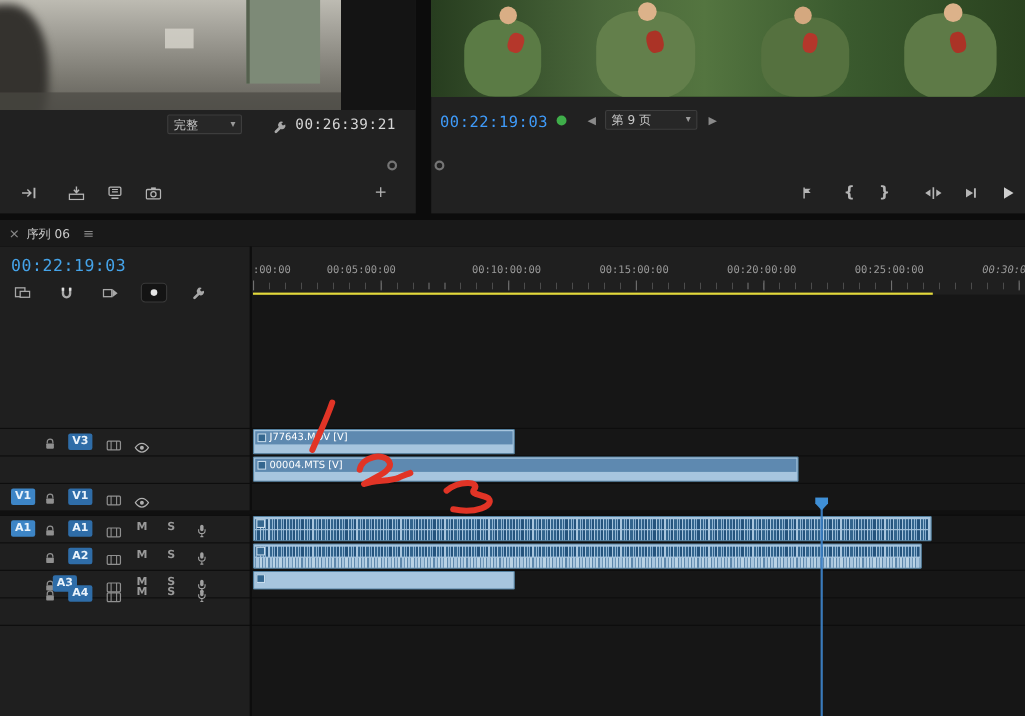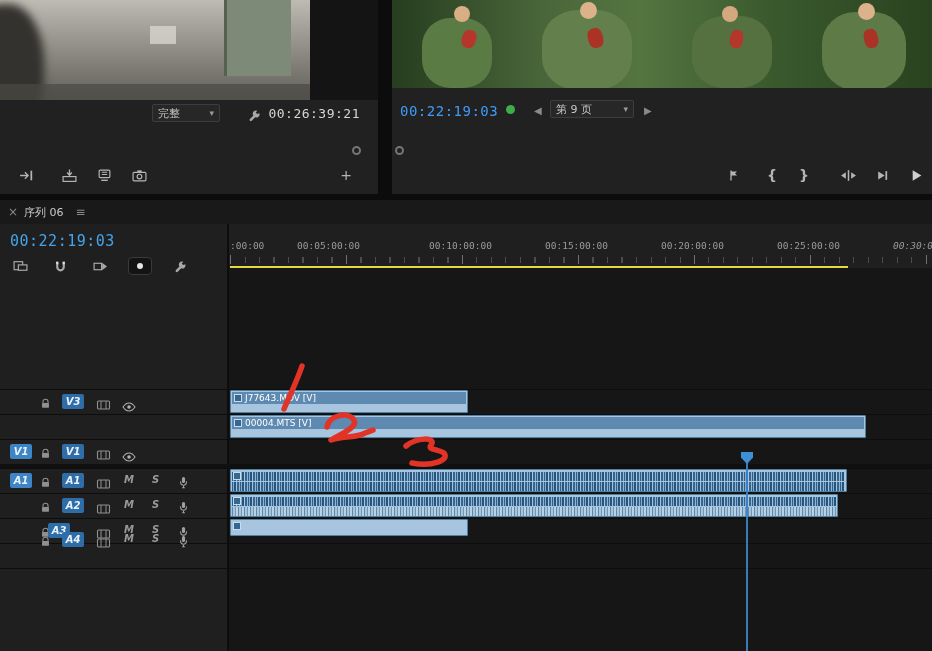--- a/index.html
+++ b/index.html
@@ -60,21 +60,21 @@
   #ruler-ticks{position:absolute;left:1px;right:0;top:33px;height:6px;
     background:repeating-linear-gradient(90deg,#4c4c4c 0 1px,transparent 1px 14.5px);}
   .major-tick{position:absolute;top:31px;width:1px;height:9px;background:#707070;}
 
   #workarea-bar{position:absolute;left:230px;top:66px;width:618px;height:3px;background:#e3d93c;}
   #lanes{position:absolute;left:229px;top:68px;width:703px;height:383px;background:#161616;}
 
   .row-line{position:absolute;left:0;width:932px;height:1px;background:#0d0d0d;}
   .group-gap{position:absolute;left:0;top:264px;width:932px;height:4px;background:#101010;}
 
-  .track-header{position:absolute;left:0;width:227px;height:25px;font-style:italic;}
+  .track-header{position:absolute;left:0;width:227px;height:25px;}
   .th-item{position:absolute;}
   .badge{position:absolute;width:22px;height:15px;top:5px;background:#2f6da8;color:#eaf3fb;font-size:10px;font-weight:bold;display:flex;align-items:center;justify-content:center;border-radius:2px;}
   .badge.source{background:#3d85c6;}
   .ms{position:absolute;top:6px;color:#9a9a9a;font-size:10px;font-weight:bold;}
 
   #tl-bottom{position:absolute;left:0;top:370px;width:227px;height:24px;border-top:1px solid #0c0c0c;border-bottom:1px solid #0c0c0c;}
   #zoom-value{position:absolute;left:137px;top:5px;font-size:10px;color:#3f9bfa;}
 
   
   .clip{position:absolute;background:#a7c5de;border:1px solid #54809f;box-sizing:border-box;border-radius:1px;}
@@ -394,21 +394,21 @@
           </svg></span>
     </div>
 
 
     <div class="clip" style="left:230px;top:190px;width:238px;height:23px;">
       <div class="clip-label">
         <span class="fx"></span>
         <span>J77643.MOV [V]</span>
       </div>
     </div>
-    <div class="clip" style="left:230px;top:215px;width:636px;height:23px;">
+    <div class="clip" style="left:230px;top:215px;width:496px;height:23px;">
       <div class="clip-label">
         <span class="fx"></span>
         <span>00004.MTS [V]</span>
       </div>
     </div>
     <div class="clip" style="left:230px;top:269px;width:617px;height:23px;">
       <span class="fx fx-float"></span>
       <div class="wave" style="top:2px;"></div>
       <div class="wave" style="top:12px;"></div>
     </div>

